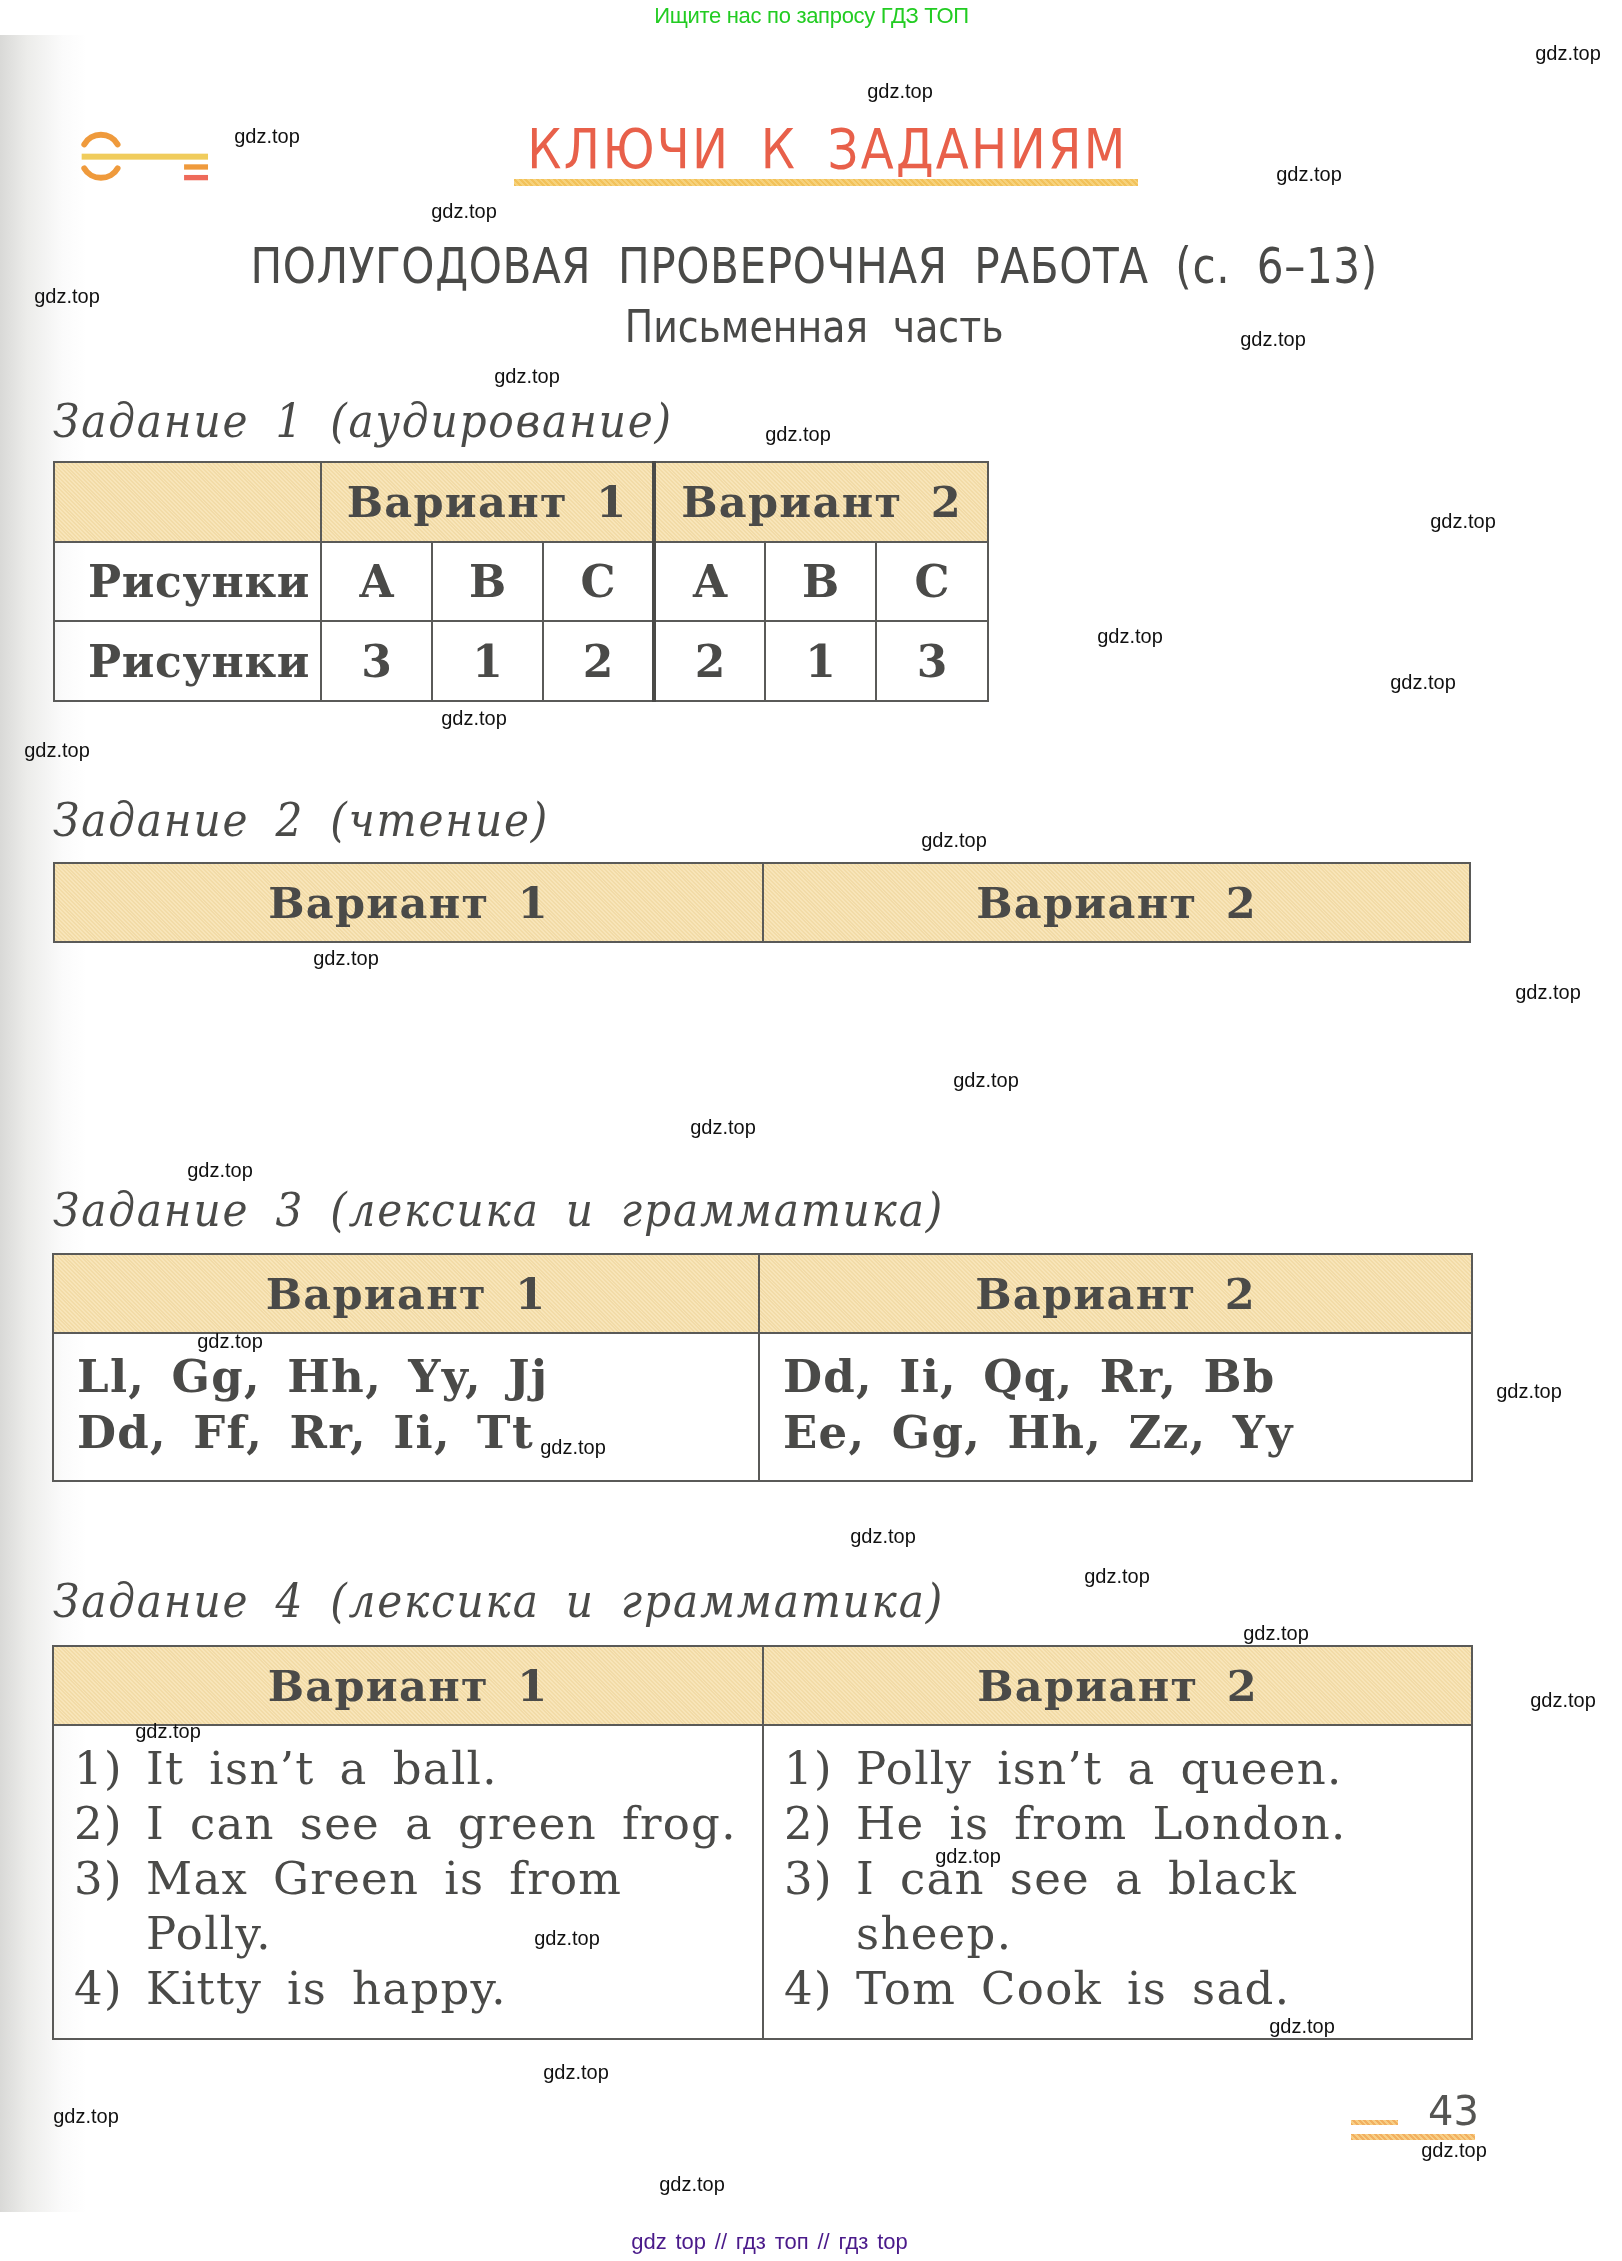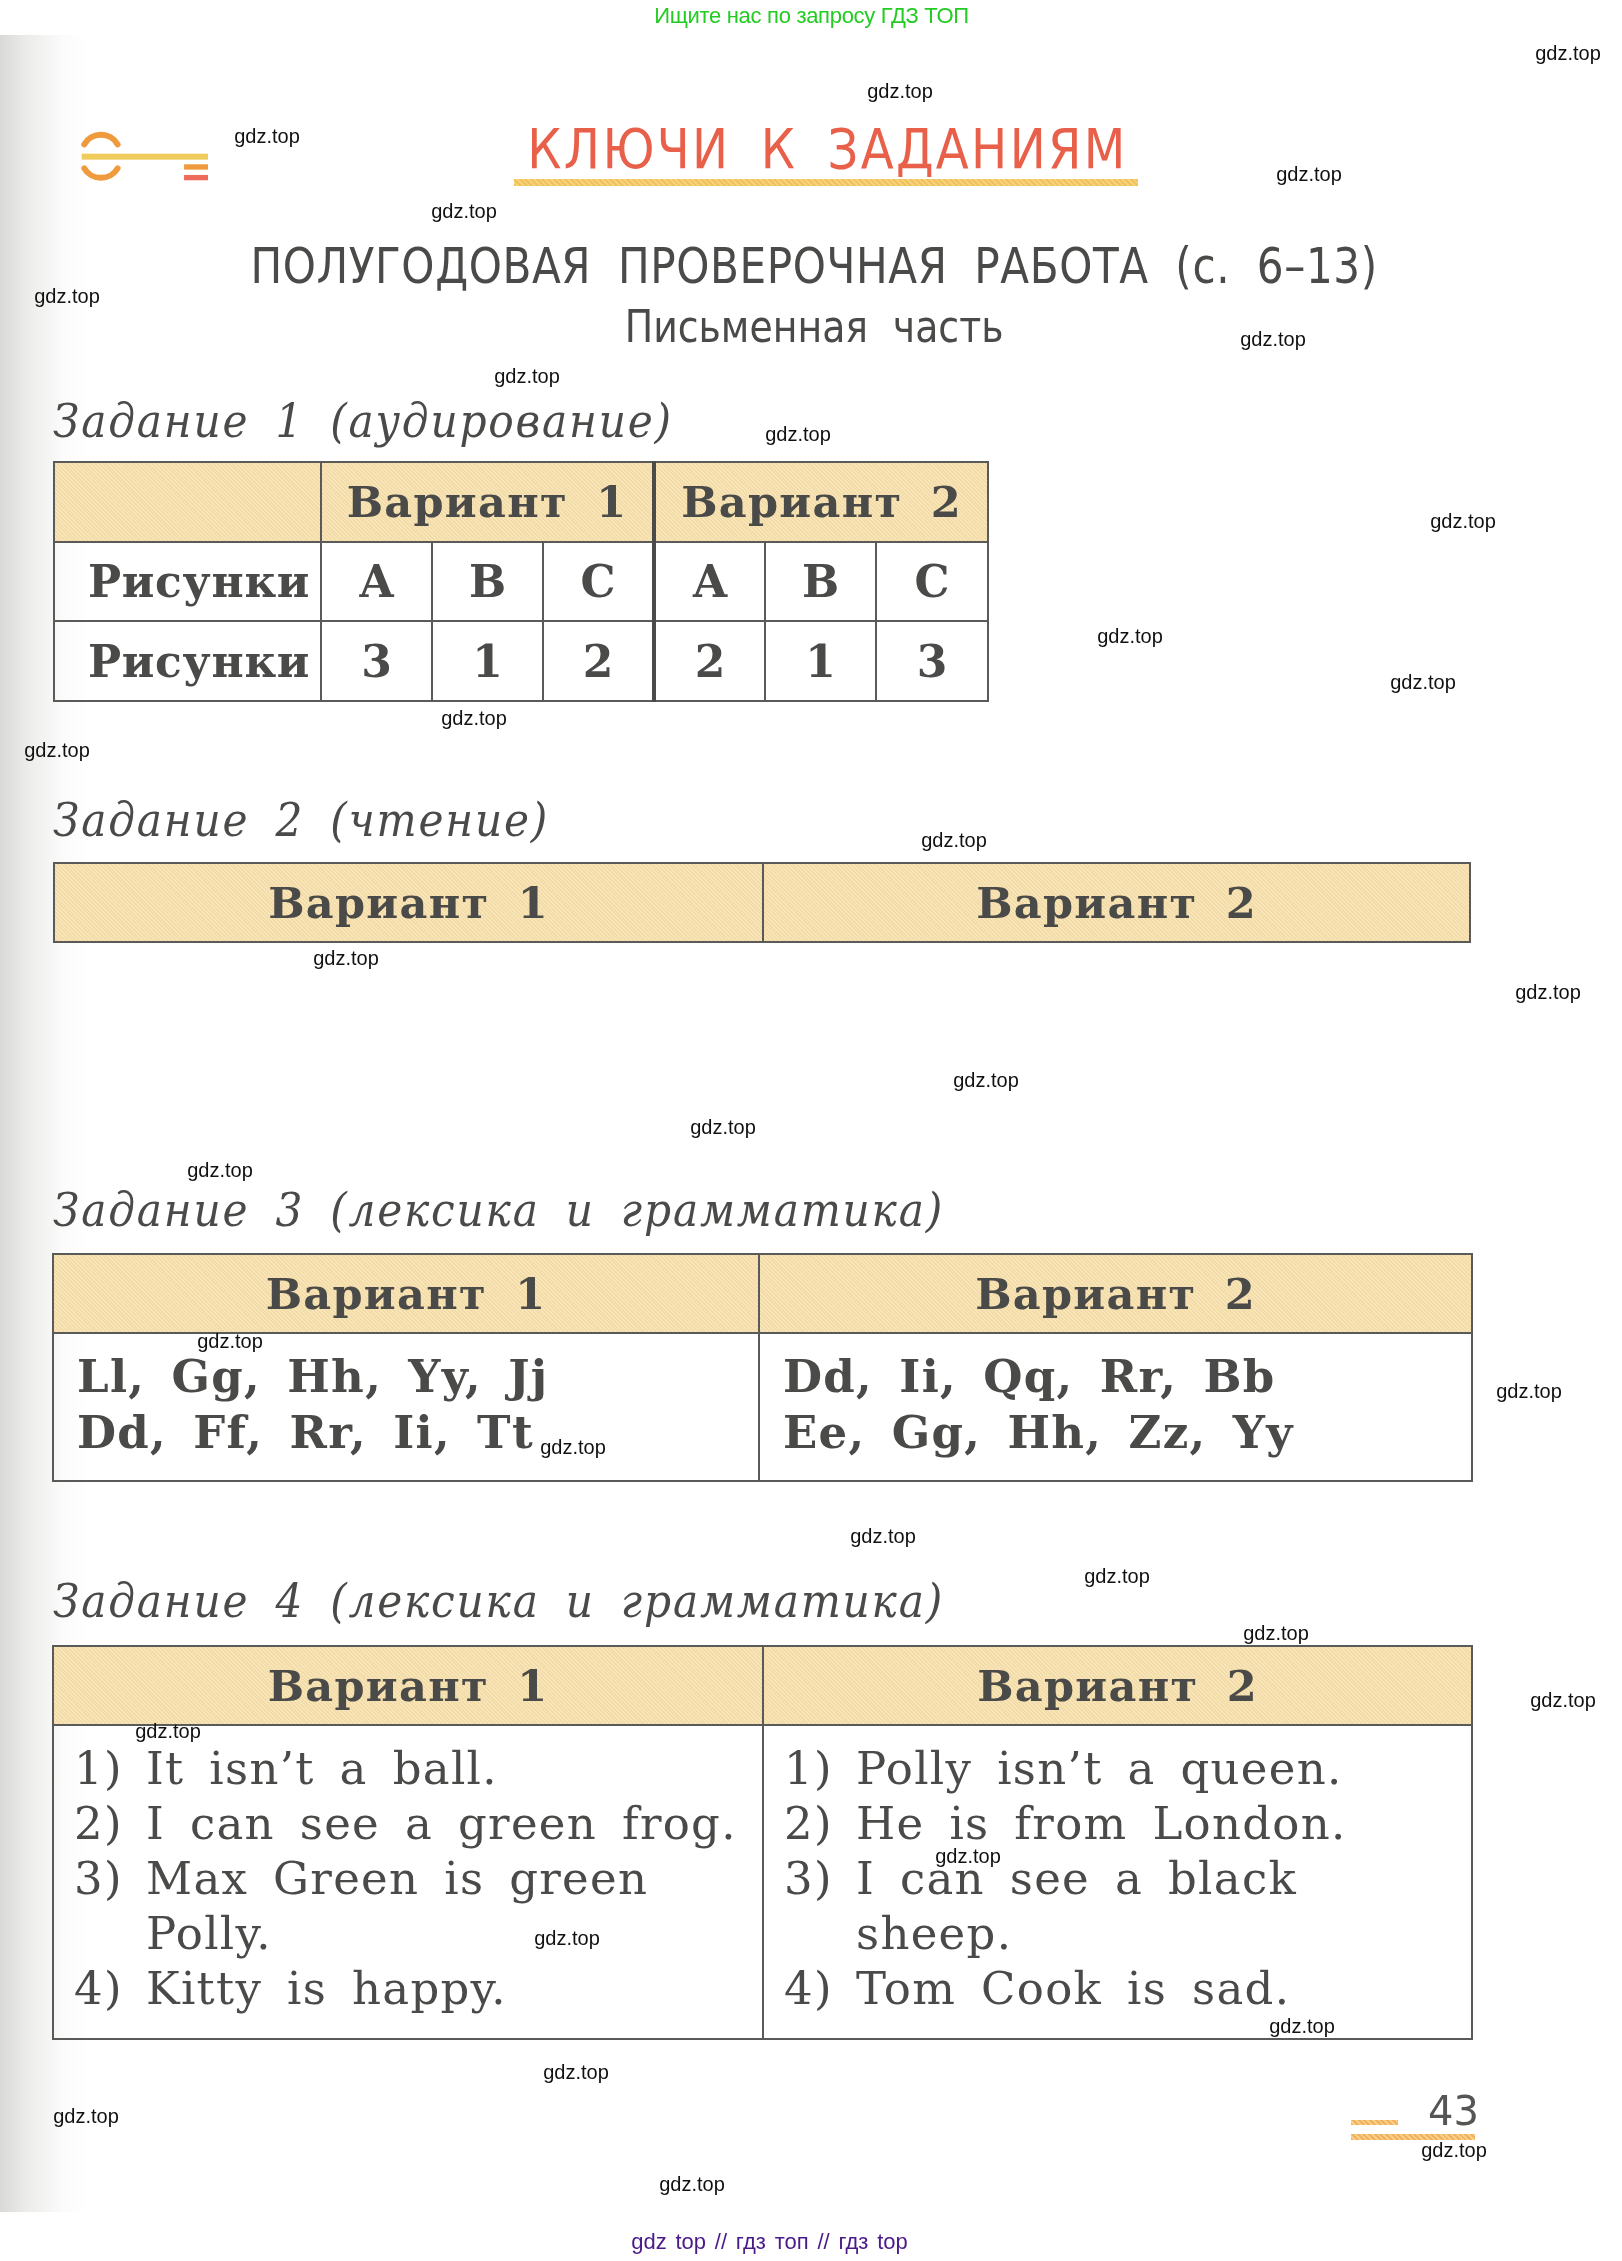--- a/index.html
+++ b/index.html
@@ -200,21 +200,21 @@
         <span class="n">1)</span>
         <span>It isn’t a ball.</span>
       </div>
       <div class="num-line" style="line-height:55px;">
         <span class="n">2)</span>
         <span>I can see a green frog.</span>
       </div>
       <div class="num-line" style="line-height:55px;">
         <span class="n">3)</span>
         <span>
-          <span class="cell-line">Max Green is green</span>
+          <span class="cell-line">Max Green is from</span>
           <span class="cell-line">Polly.</span>
         </span>
       </div>
       <div class="num-line" style="line-height:55px;">
         <span class="n">4)</span>
         <span>Kitty is happy.</span>
       </div>
     </td>
     <td class="cell-body" style="padding-top:14.7px !important; padding-left:20px !important;">
       <div class="num-line" style="line-height:55px;">

